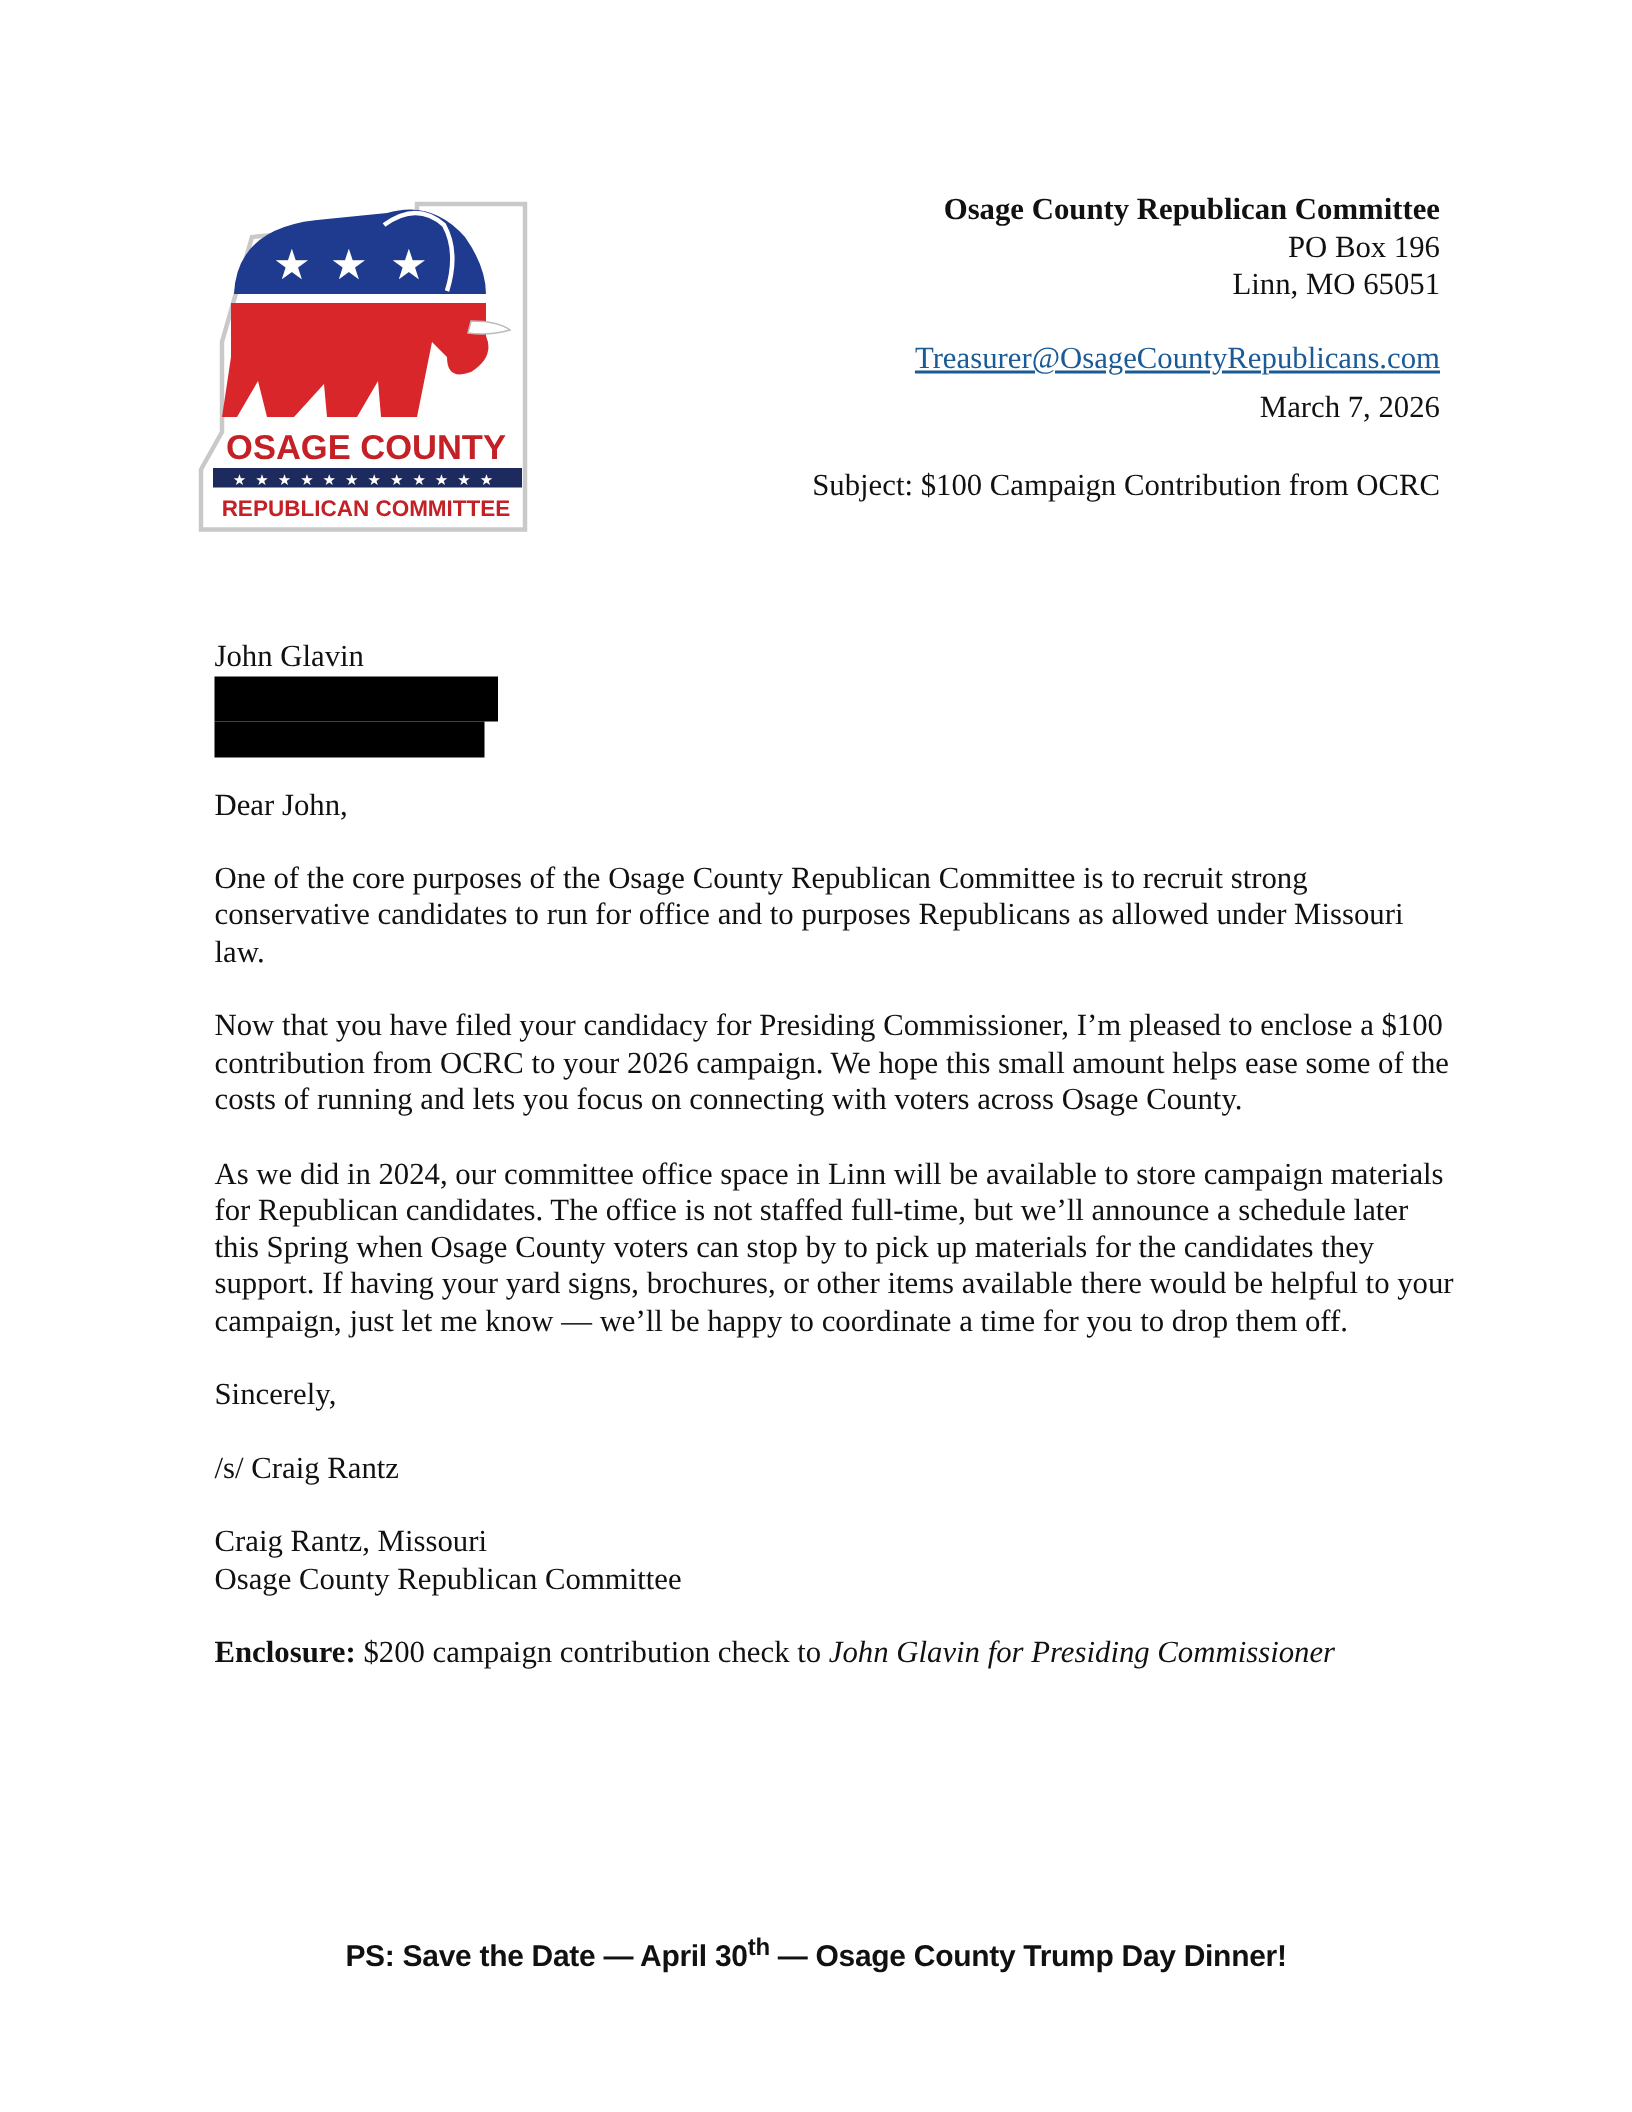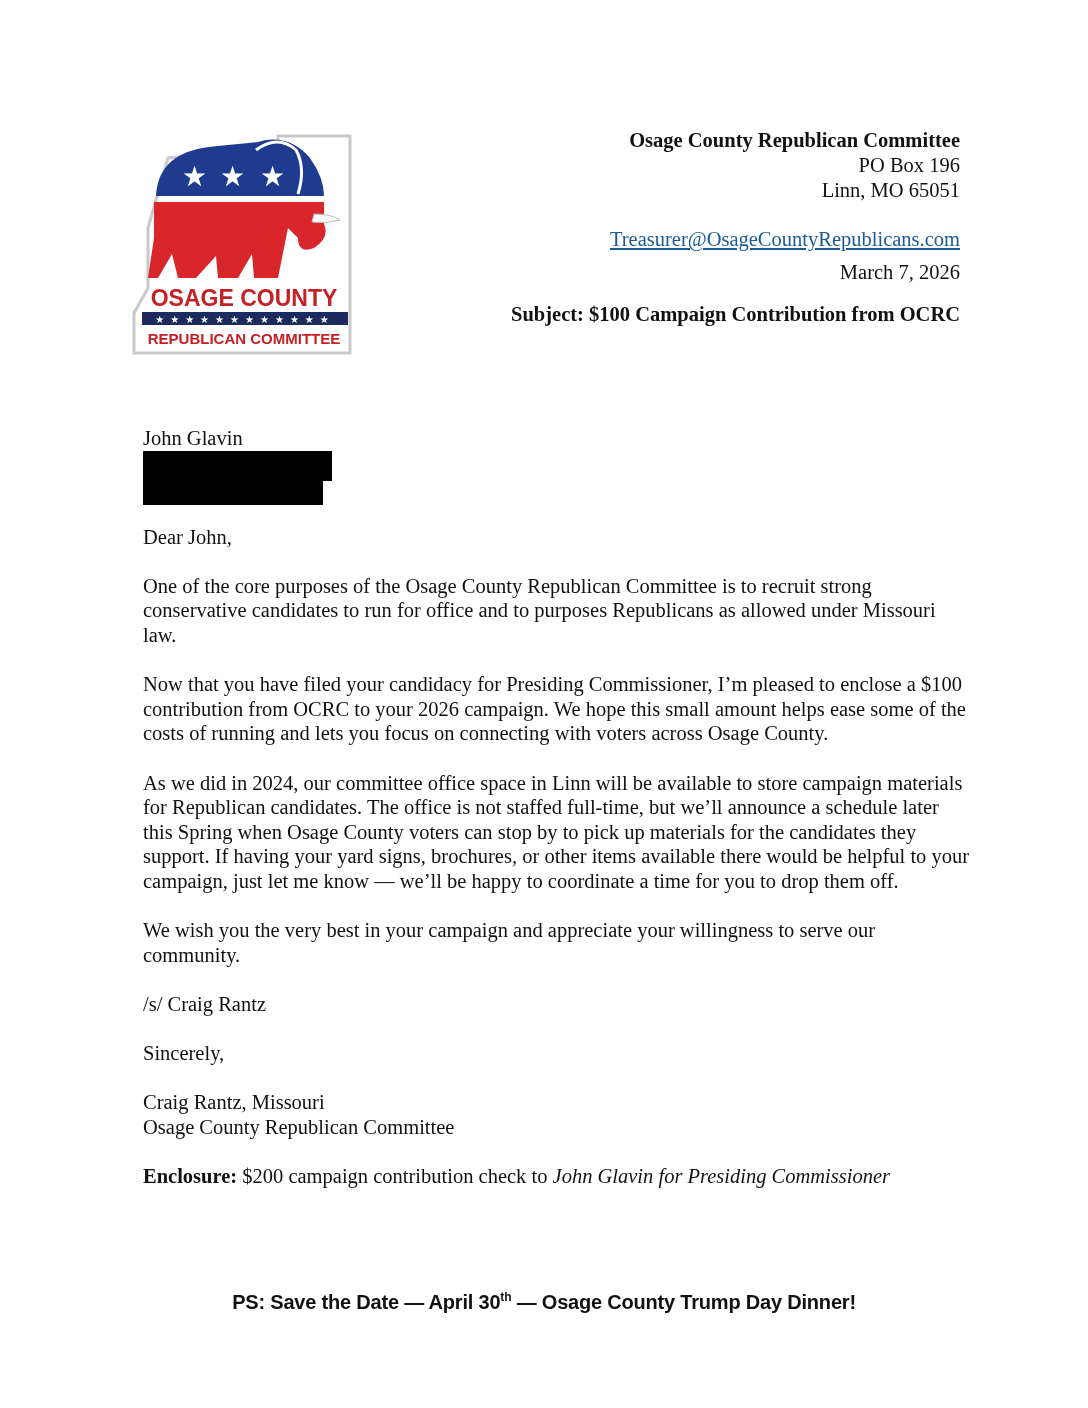--- a/index.html
+++ b/index.html
@@ -3,30 +3,30 @@
 <meta charset="utf-8">
 <style>
   html, body { margin: 0; padding: 0; background: #ffffff; }
   body { width: 1088px; height: 1408px; position: relative; overflow: hidden;
          font-family: "Liberation Serif", serif; color: #111; font-size: 20.5px; }
   .logo { position: absolute; left: 128px; top: 128px; width: 232px; height: 230px; }
   .header { position: absolute; right: 128px; top: 128px; text-align: right; line-height: 25px; }
   .org { font-weight: bold; }
   .email { margin-top: 24px; color: #1a5a96; text-decoration: underline; cursor: pointer; display: inline-block; }
   .date { margin-top: 8px; }
-  .subject { margin-top: 17px; font-weight: bold; }
+  .subject { margin-top: 27px; font-weight: normal; }
   .body { position: absolute; left: 143px; width: 830px; top: 426px; line-height: 24.6px; }
   .redact1 { width: 189px; height: 30px; background: #000; }
   .redact2 { width: 180px; height: 24px; background: #000; }
   p { margin: 0 0 24.6px 0; }
   .greeting { margin-top: 20px; }
   .encl-italic { font-style: italic; text-align: right; }
   .ps { position: absolute; left: 0; right: 0; top: 1290px; text-align: center;
         font-family: "Liberation Sans", sans-serif; font-weight: bold; font-size: 20px; letter-spacing: -0.2px; }
-  .ps sup { font-size: 12px; margin-top: 44px; }
+  .ps sup { font-size: 16px; margin-top: 44px; }
 </style>
 </head>
 <body>
 
 <div class="logo">
   <svg width="232" height="230" viewBox="0 0 232 230">
     <path d="M20 160 L20 100 L40 30 L150 20 L150 8 L222 8 L222 225 L6 225 L6 185 Z" fill="#fff" stroke="#c9c9c9" stroke-width="3"></path>
     <path d="M28 68 Q30 22 90 18 L130 14 Q160 5 182 30 Q196 50 196 68 Z" fill="#1f3b8f"></path>
     <path d="M128 22 Q150 6 168 22 Q178 40 170 66" fill="none" stroke="#fff" stroke-width="3"></path>
     <g fill="#fff" font-family="DejaVu Sans, sans-serif" font-size="28">
@@ -53,23 +53,22 @@
 </div>
 
 <div class="body">
   <div>John Glavin</div>
   <div class="redact1"></div>
   <div class="redact2"></div>
   <p class="greeting">Dear John,</p>
   <p>One of the core purposes of the Osage County Republican Committee is to recruit strong conservative candidates to run for office and to purposes Republicans as allowed under Missouri law.</p>
   <p>Now that you have filed your candidacy for Presiding Commissioner, I’m pleased to enclose a $100 contribution from OCRC to your 2026 campaign. We hope this small amount helps ease some of the costs of running and lets you focus on connecting with voters across Osage County.</p>
   <p>As we did in 2024, our committee office space in Linn will be available to store campaign materials for Republican candidates. The office is not staffed full-time, but we’ll announce a schedule later this Spring when Osage County voters can stop by to pick up materials for the candidates they support. If having your yard signs, brochures, or other items available there would be helpful to your campaign, just let me know — we’ll be happy to coordinate a time for you to drop them off.</p>
-  <p>We wish you the very best in your campaign and appreciate your willingness to serve our community.</p>
+  <p>Sincerely,</p>
   <p>/s/ Craig Rantz</p>
-  <p>Sincerely,</p>
   <div>Craig Rantz, Missouri</div>
   <p>Osage County Republican Committee</p>
   <p><b>Enclosure:</b><span> $200 campaign contribution check to </span><span class="encl-italic">John Glavin for Presiding Commissioner</span></p>
 </div>
 
 <div class="ps">
   <span>PS: Save the Date — April 30</span><sup>th</sup><span> — Osage County Trump Day Dinner!</span>
 </div>
 
 </body></html>

